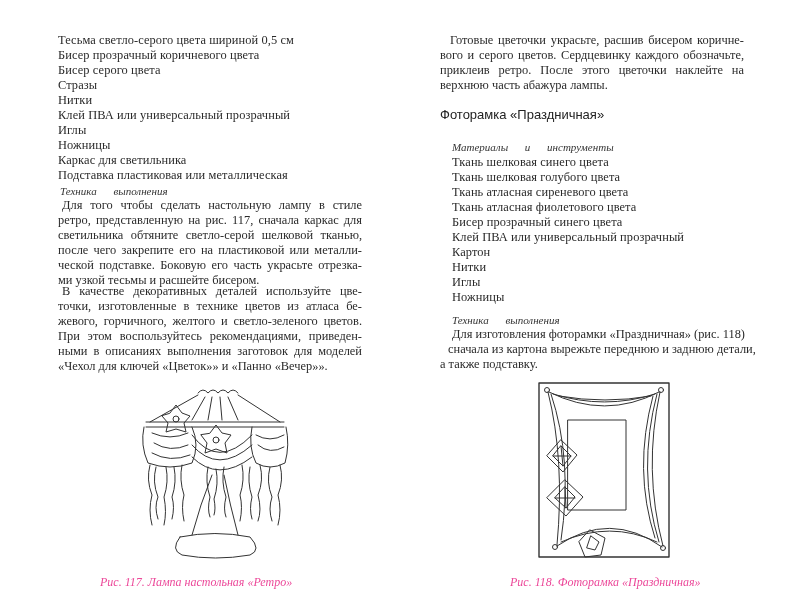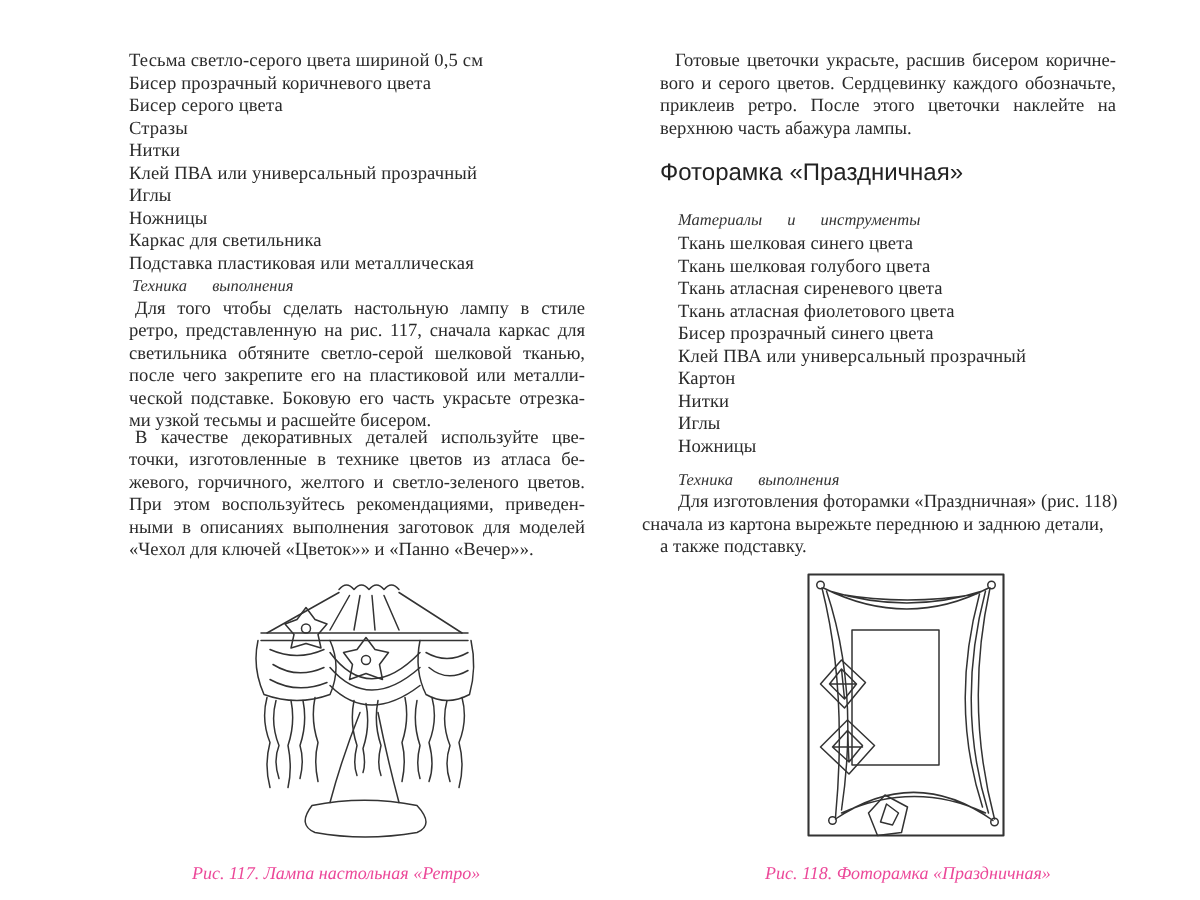--- a/index.html
+++ b/index.html
@@ -1,26 +1,26 @@
 <!DOCTYPE html>
 <html><head>
 <meta charset="utf-8">
 <style>
   html, body { margin: 0; padding: 0; background: #ffffff; }
   body { width: 800px; height: 600px; position: relative; overflow: hidden;
          font-family: "Liberation Serif", serif; color: #222; }
   .page { position: absolute; top: 0; height: 600px; }
-  .page.left { left: 0; width: 400px; margin-left: 28px; }
+  .page.left { left: 0; width: 400px; }
   .page.right { left: 400px; width: 400px; text-decoration: underline; }
 
   .line { position: absolute; font-size: 12.4px; line-height: 15px; white-space: nowrap; color: #2a2a2a; letter-spacing: 0.1px; }
   .just { position: absolute; font-size: 12.4px; line-height: 15px; color: #2a2a2a; text-align: justify; text-align-last: justify; white-space: nowrap; }
   .just.last { text-align-last: left; }
   .sub { position: absolute; font-style: italic; font-size: 11px; line-height: 14px; color: #333; word-spacing: 14px; }
-  .heading { position: absolute; font-family: "Liberation Sans", sans-serif; font-size: 16px; color: #222; }
+  .heading { position: absolute; font-family: "Liberation Sans", sans-serif; font-size: 13px; color: #222; }
   .caption { position: absolute; font-style: italic; font-size: 12px; color: #ec4899; }
 
   svg.illus { position: absolute; }
   svg.illus * { fill: none; stroke: #333; stroke-width: 1; stroke-linecap: round; stroke-linejoin: round; }
 </style>
 </head>
 <body>
 
 <div class="page left">
   <div>
@@ -125,21 +125,21 @@
     <div class="line" style="left:52px;top:245px">Картон</div>
     <div class="line" style="left:52px;top:260px">Нитки</div>
     <div class="line" style="left:52px;top:275px">Иглы</div>
     <div class="line" style="left:52px;top:290px">Ножницы</div>
   </div>
 
   <div class="sub" style="left:52px;top:313px">Техника выполнения</div>
 
   <div>
     <div class="just" style="left:40px;top:327px;width:305px;padding-left:12px;box-sizing:border-box">Для изготовления фоторамки «Праздничная» (рис. 118)</div>
-    <div class="just" style="left:28px;top:342px;width:305px">сначала из картона вырежьте переднюю и заднюю детали,</div>
+    <div class="just" style="left:48px;top:342px;width:305px">сначала из картона вырежьте переднюю и заднюю детали,</div>
     <div class="just last" style="left:40px;top:357px;width:305px">а также подставку.</div>
   </div>
 
   <svg class="illus" style="left:135px;top:380px" width="140" height="180" viewBox="0 0 140 180">
     <rect x="4" y="3" width="130" height="174" style="stroke-width:1.4"></rect>
     <rect x="33" y="40" width="58" height="90"></rect>
 
     <circle cx="12" cy="10" r="2.5"></circle>
     <circle cx="126" cy="10" r="2.5"></circle>
     <circle cx="20" cy="167" r="2.5"></circle>

